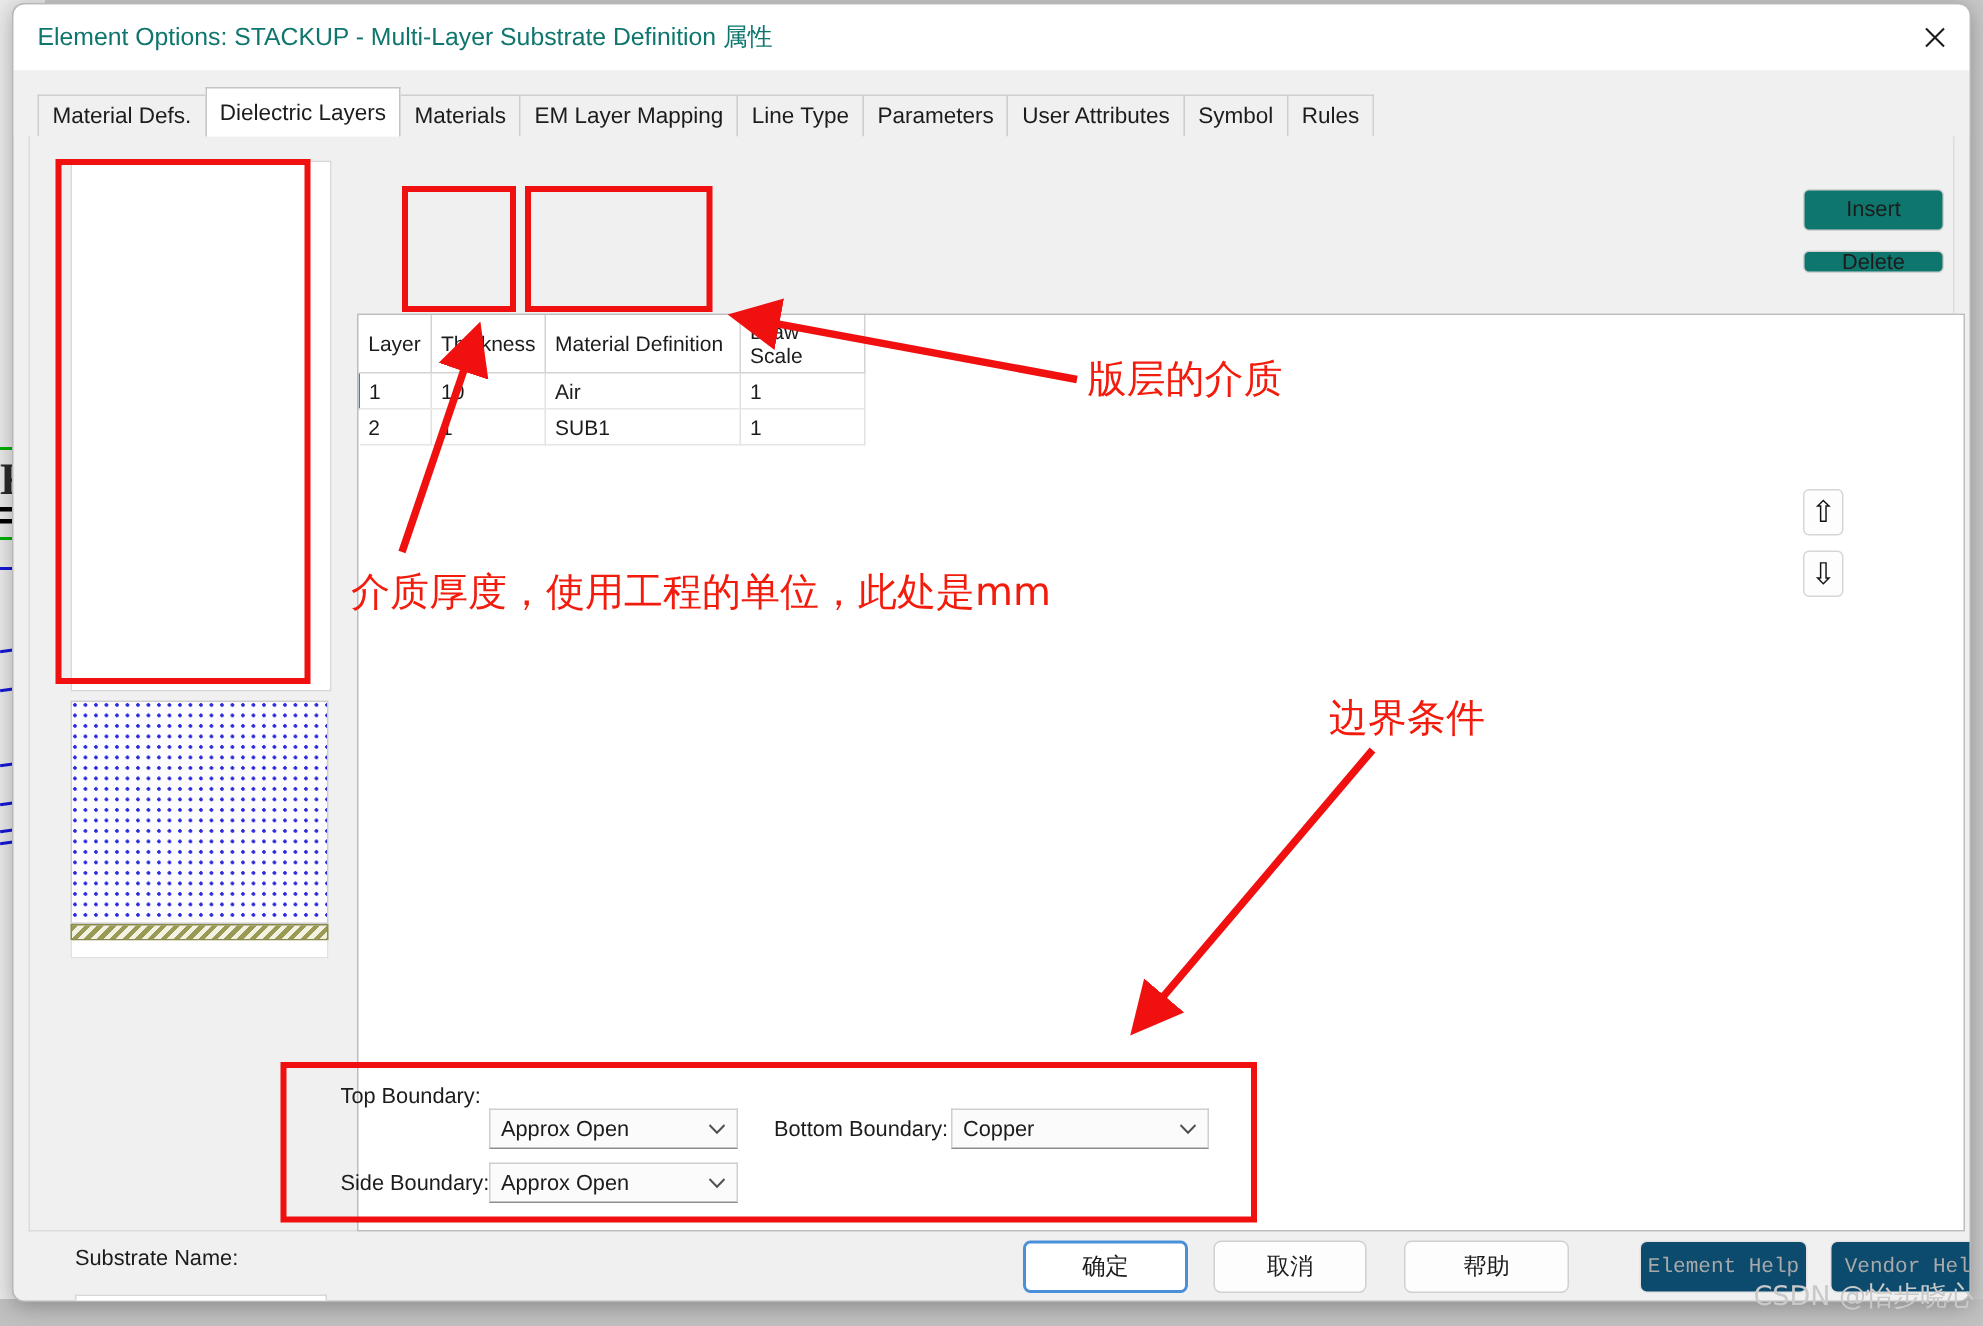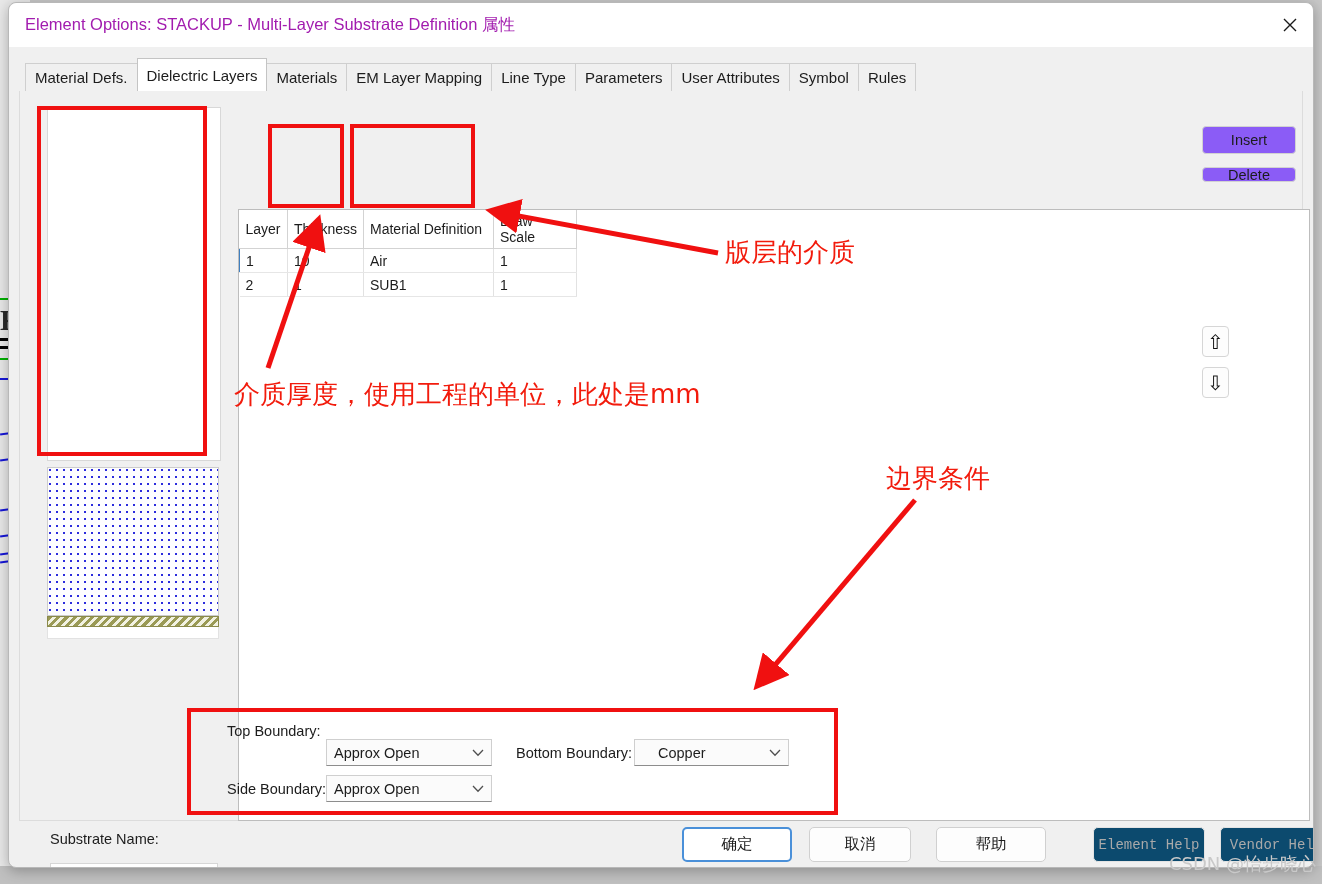--- a/index.html
+++ b/index.html
@@ -43,21 +43,21 @@
     box-sizing: border-box;
     overflow: hidden;
   }
   #titlebar {
     position: absolute; left: 0; top: 0; width: 100%; height: 44px;
     background: #ffffff;
     border-top-left-radius: 8px; border-top-right-radius: 8px;
   }
   #title-text {
     position: absolute; left: 16px; top: 11px;
-    font-size: 16.5px; color: #a21caf;
+    font-size: 16.5px; color: #0f766e;
     white-space: nowrap;
   }
   #close-button {
     position: absolute; right: 0px; top: 0px; width: 46px; height: 44px;
     display: flex; align-items: center; justify-content: center;
     border-top-right-radius: 8px;
     cursor: default;
   }
   #close-button svg { display:block; }
 
@@ -202,21 +202,21 @@
   }
   .combo .cv {
     font-size: 14.5px; color: #1c1c1c; padding-left: 7px; flex: 1;
     white-space: nowrap; overflow: hidden;
   }
   .combo .chev { width: 26px; display:flex; align-items:center; justify-content:center; }
 
   
   .sidebtn {
     position: absolute;
-    background: #8b5cf6; border: 1px solid #d2d2d2; border-radius: 4px;
+    background: #0f766e; border: 1px solid #d2d2d2; border-radius: 4px;
     font-size: 14.5px; color: #1c1c1c;
     display: flex; align-items: center; justify-content: center;
     cursor: default;
     box-sizing: border-box;
   }
   .arrowbtn {
     position: absolute; width: 27px; height: 31px;
     background: #fdfdfd; border: 1px solid #d6d6d6; border-radius: 4px;
     display:flex; align-items:center; justify-content:center;
     font-size: 20px; color: #111; line-height: 1;
@@ -384,21 +384,21 @@
     <div class="combo" style="left:306px; top:648px; width:166px;">
       <span class="cv">Approx Open</span>
       <span class="chev">
         <svg width="12" height="8" viewBox="0 0 12 8">
             <path d="M1 1 L6 6.2 L11 1" stroke="#505050" stroke-width="1.3" fill="none"></path>
           </svg>
       </span>
     </div>
 
     <div class="bnd-label" style="left:496px; top:654px;">Bottom Boundary:</div>
-    <div class="combo" style="left:614px; top:648px; width:155px;padding-left:16px;">
+    <div class="combo" style="left:614px; top:648px; width:172px;">
       <span class="cv">Copper</span>
       <span class="chev">
         <svg width="12" height="8" viewBox="0 0 12 8">
             <path d="M1 1 L6 6.2 L11 1" stroke="#505050" stroke-width="1.3" fill="none"></path>
           </svg>
       </span>
     </div>
 
     <div class="bnd-label" style="left:207px; top:690px;">Side Boundary:</div>
     <div class="combo" style="left:306px; top:684px; width:166px;">

